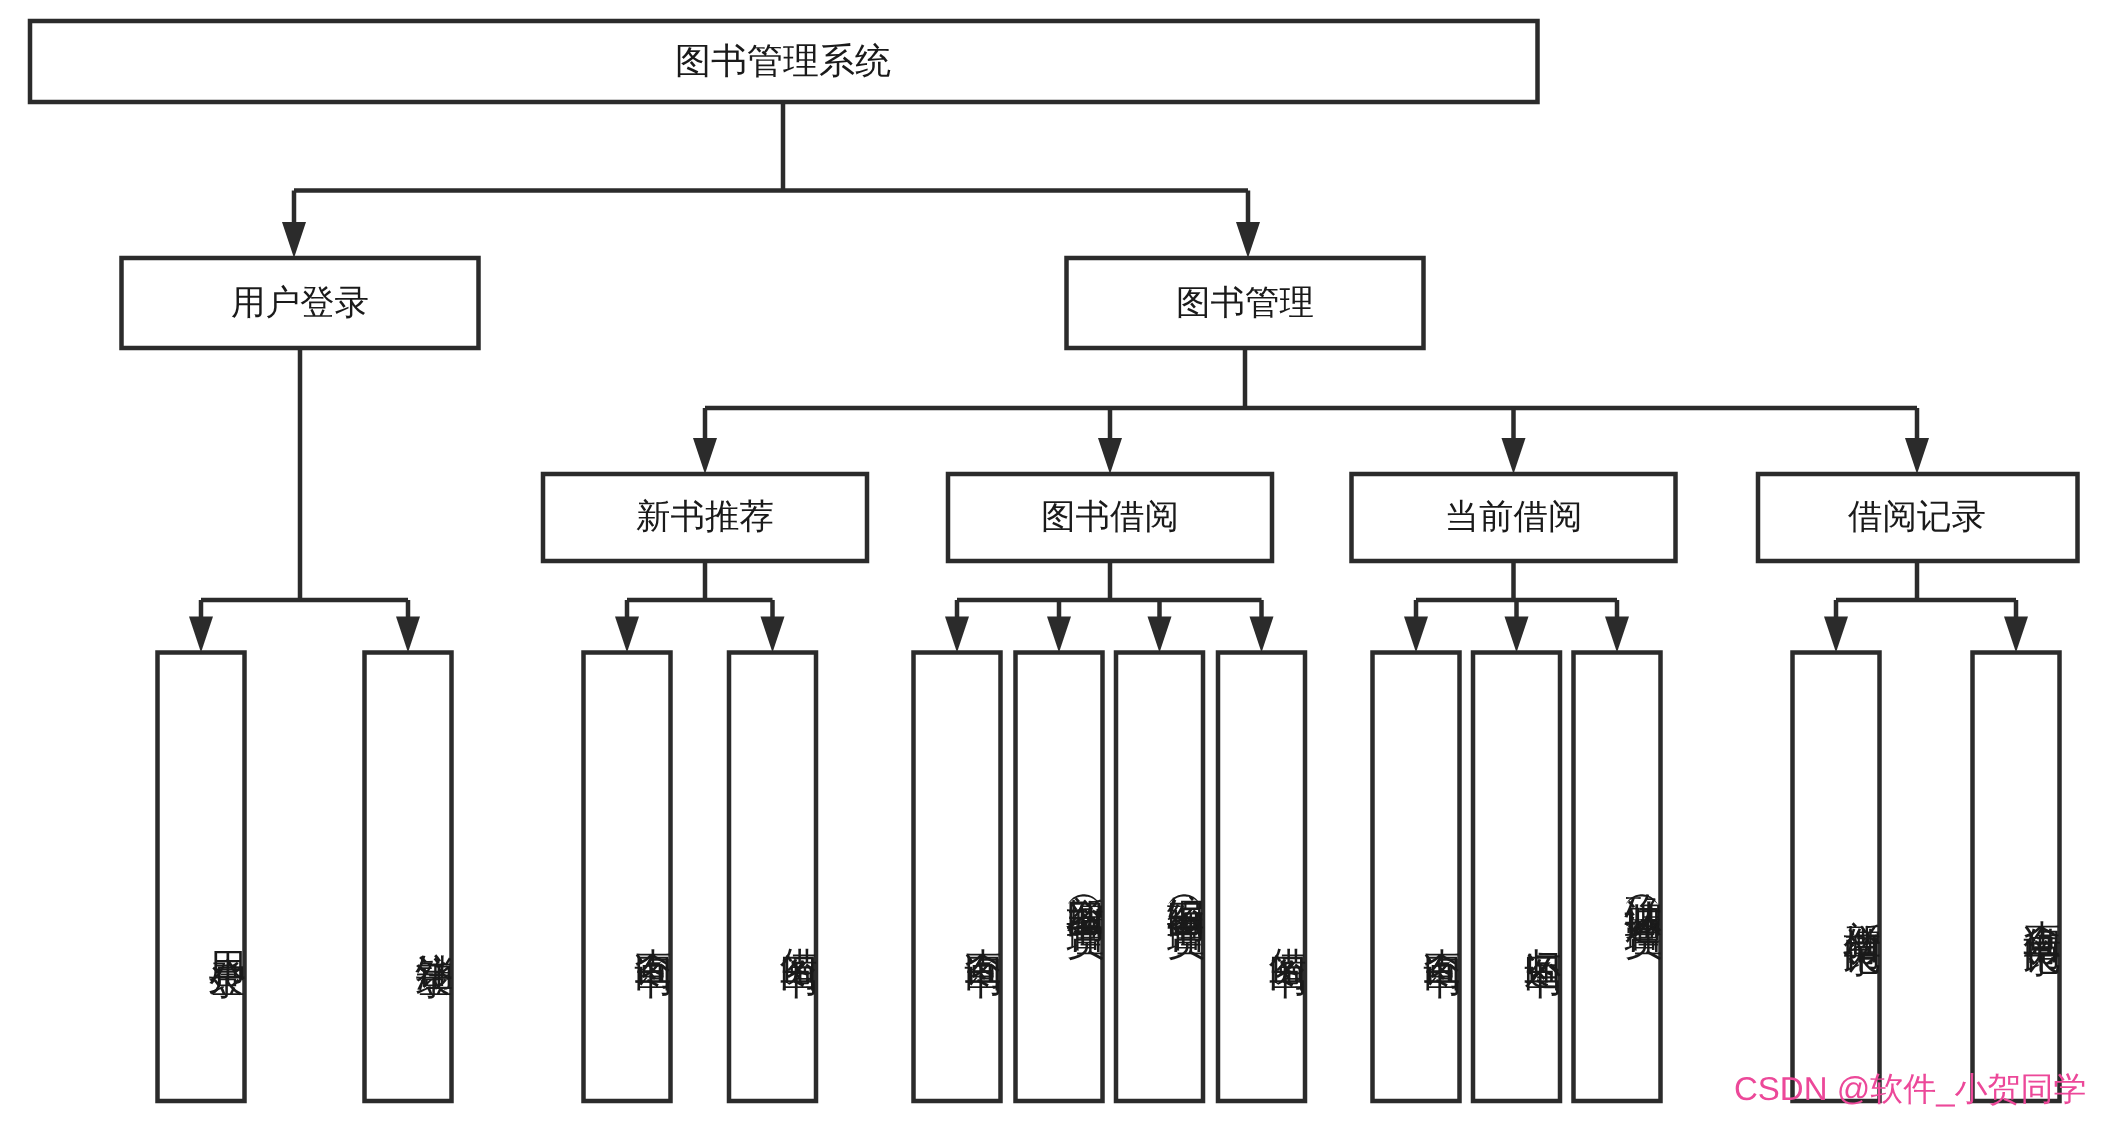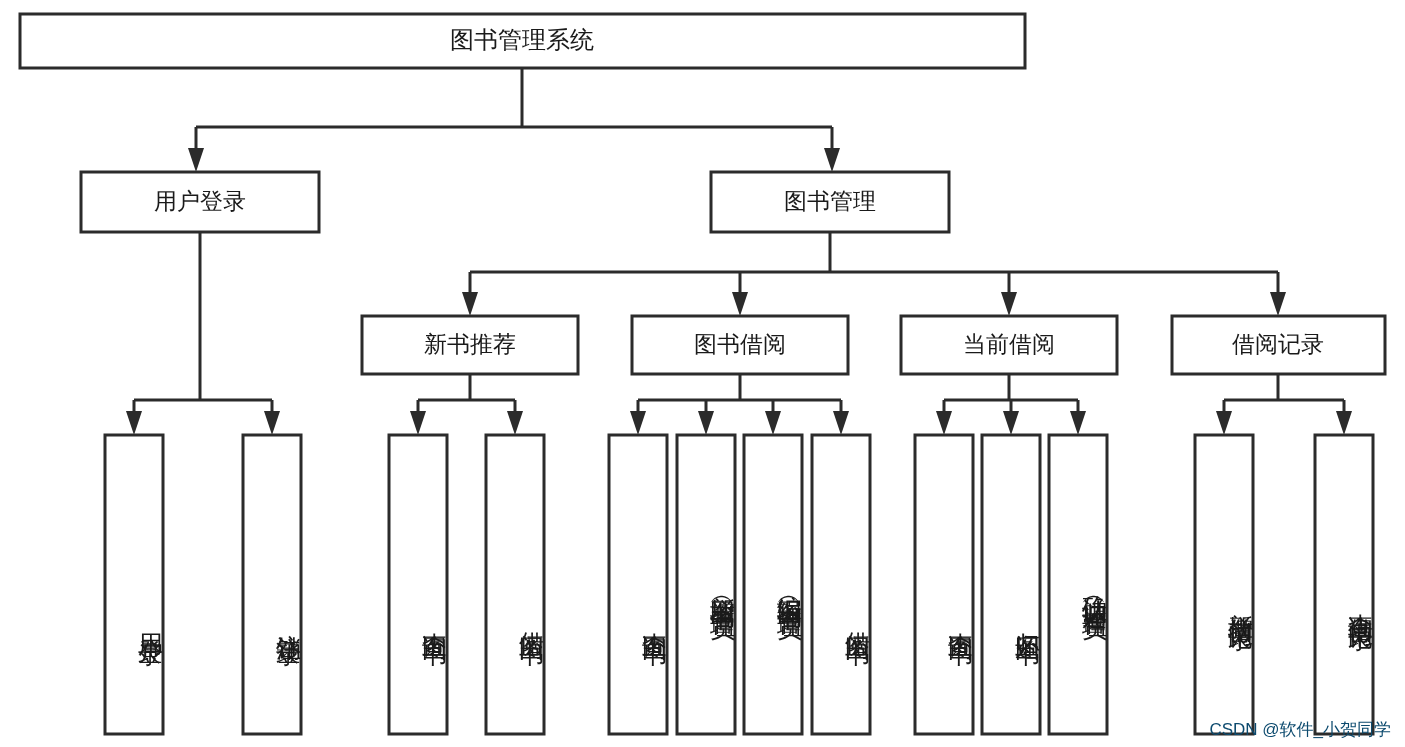--- a/index.html
+++ b/index.html
@@ -66,22 +66,22 @@
     white-space: nowrap;
     display: flex;
     align-items: flex-start;
     justify-content: center;
   }
   .watermark {
     position: absolute;
     right: 14px;
     bottom: 6px;
     font-family: "Liberation Sans", "DejaVu Sans", sans-serif;
-    font-size: 17px;
-    color: #0c4a6e;
+    font-size: 22px;
+    color: #ec4899;
     white-space: nowrap;
   }
 </style>
 </head>
 <body>
 
 <svg id="diagram" viewBox="0 0 1405 747" xmlns="http://www.w3.org/2000/svg">
 
   <g>
     <path class="connector" d="M522,68 L522,127"></path>

